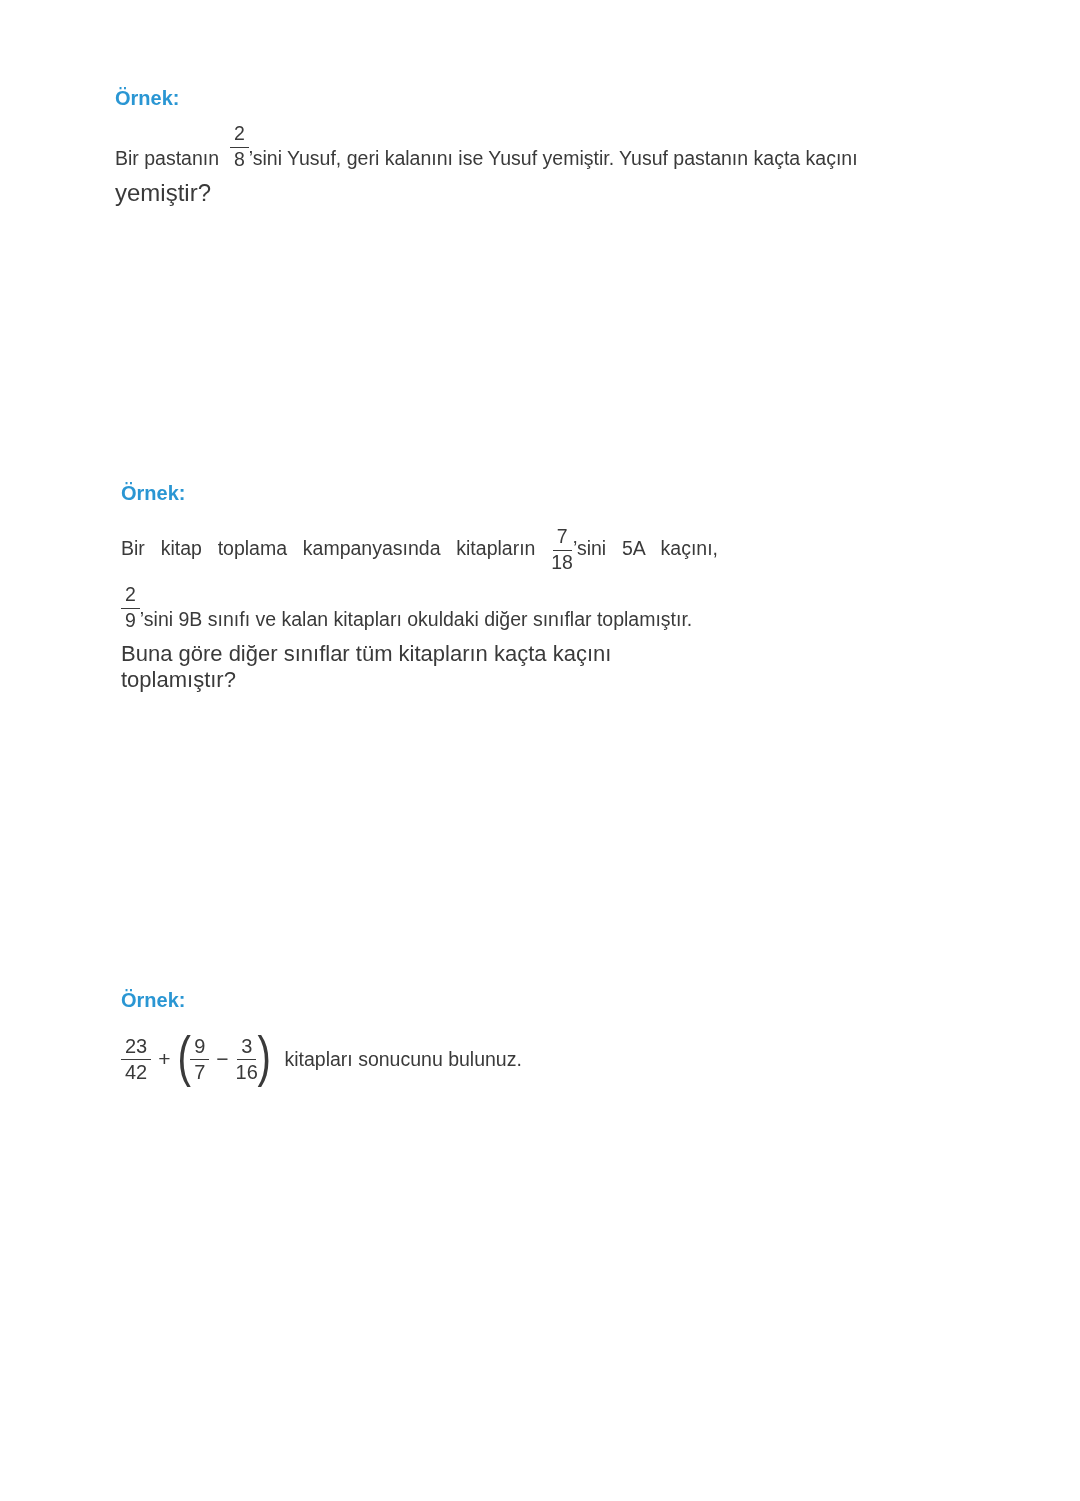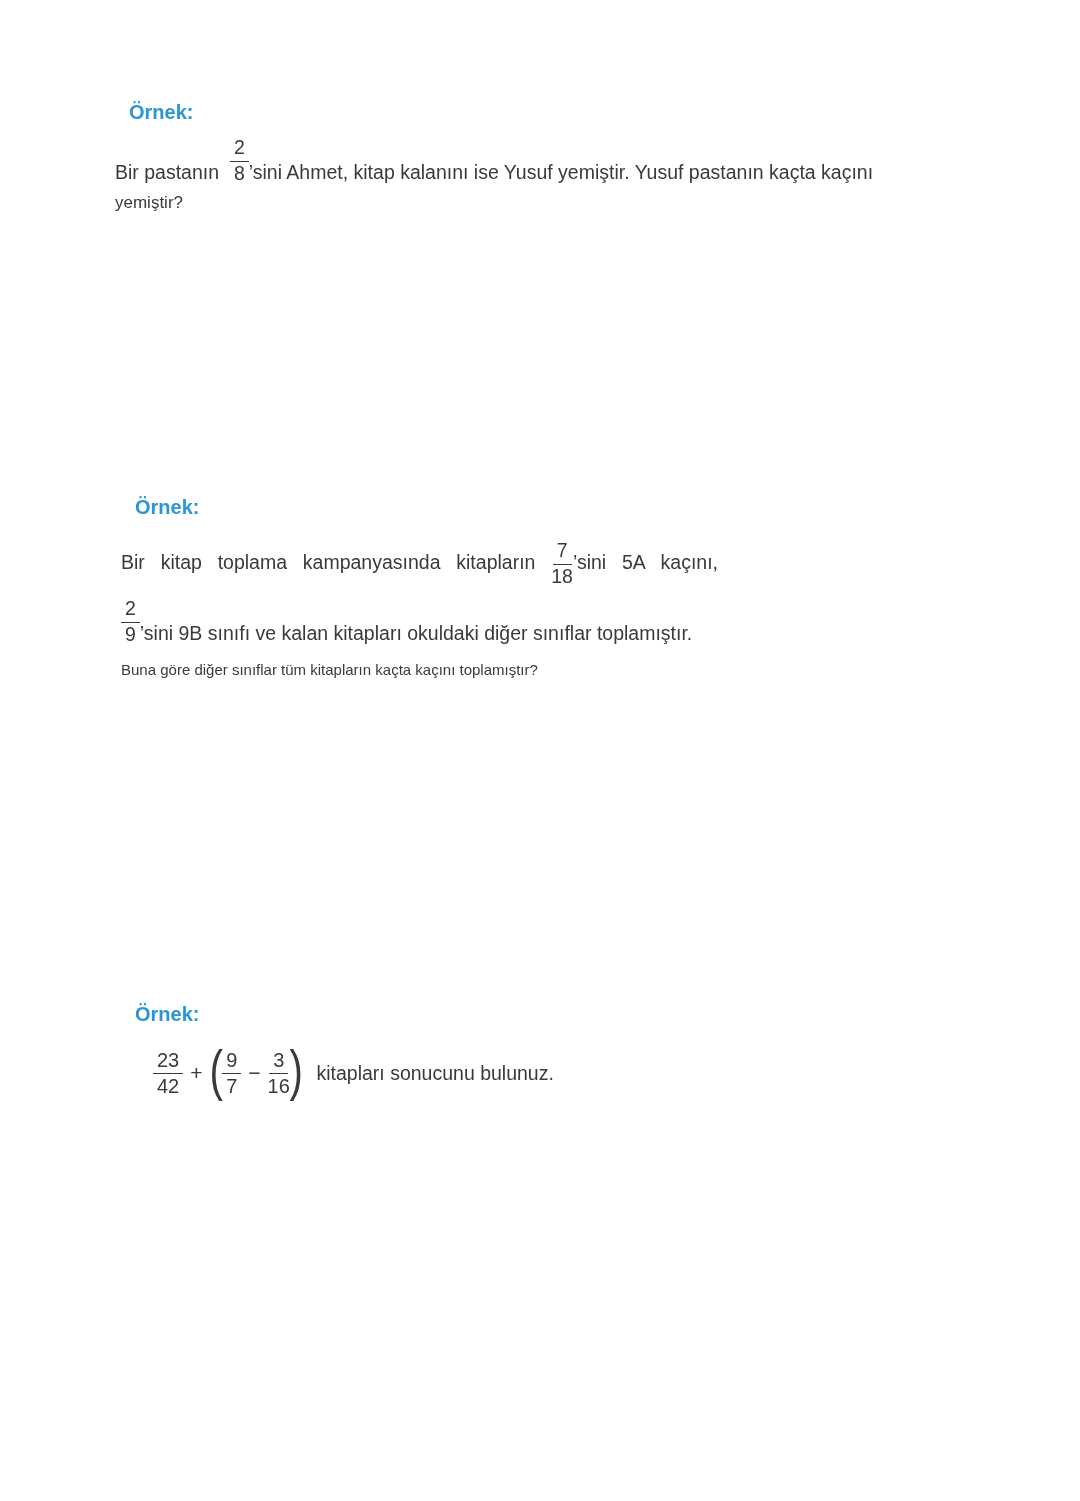--- a/index.html
+++ b/index.html
@@ -6,21 +6,21 @@
   .page {
     position: relative;
     width: 1080px;
     height: 1501px;
     background: #ffffff;
     font-family: "Liberation Sans", sans-serif;
     color: var(--c-text, #3a3a3a);
     overflow: hidden;
   }
   h2.ex-heading {
-    margin: 14px;
+    margin: 0;
     font-size: 20px;
     line-height: 24px;
     font-weight: 700;
     color: var(--c-heading, #2a96d3);
   }
   .body-text { font-size: 19.5px; }
 
   
   .frac {
     display: inline-flex;
@@ -56,35 +56,34 @@
     text-align: justify;
     text-align-last: justify;
   }
   .justify-line .frac { line-height: 1.1; }
 
   .sec-1 { position: absolute; left: 115px; top: 86px;  width: 830px; }
   .sec-2 { position: absolute; left: 121px; top: 481px; width: 597px; }
   .sec-3 { position: absolute; left: 121px; top: 988px; width: 830px; }
 
   .sec-1 .ex-heading { margin-bottom: 6px; }
-  .sec-1 .line-2 { margin-top: 9px; font-size: 17px; }
+  .sec-1 .line-2 { margin-top: 9px; font-size: 24px; }
 
   .sec-2 .ex-heading { margin-bottom: 16px; }
   .sec-2 .line-2 { margin-top: 2px; }
-  .sec-2 .line-3 { margin-top: 16px; font-size: 15px; }
+  .sec-2 .line-3 { margin-top: 10px; font-size: 22px; }
 
   .sec-3 .ex-heading { margin-bottom: 16px; }
 
   
   .expr {
     display: flex;
     align-items: center;
     height: 62px;
     font-size: 20px;
-    margin-left: 32px;
   }
   .expr .frac { font-size: 20px; }
   .expr .op { font-size: 21px; margin: 0 7px; }
   .expr .paren {
     font-size: 56px;
     line-height: 0.9;
     font-weight: 400;
     transform: scaleX(0.72);
     margin: 0 -3px;
     padding-bottom: 6px;
@@ -97,21 +96,21 @@
 <div class="page">
 
   <section class="sec-1">
     <h2 class="ex-heading">Örnek:</h2>
     <div class="frac-line">
         <span class="t">Bir pastanın  </span>
         <span class="frac">
           <span class="num">2</span>
           <span class="den">8</span>
         </span>
-        <span class="t">’sini Ahmet, kitap kalanını ise Yusuf yemiştir. Yusuf pastanın kaçta kaçını</span>
+        <span class="t">’sini Yusuf, geri kalanını ise Yusuf yemiştir. Yusuf pastanın kaçta kaçını</span>
       </div>
     <div class="line-2 body-text">yemiştir?</div>
   </section>
 
   <section class="sec-2">
     <h2 class="ex-heading">Örnek:</h2>
     <div class="justify-line"><span>Bir kitap toplama kampanyasında kitapların </span><span class="frac">
           <span class="num">7</span>
           <span class="den">18</span>
         </span><span>’sini 5A kaçını,</span></div>

